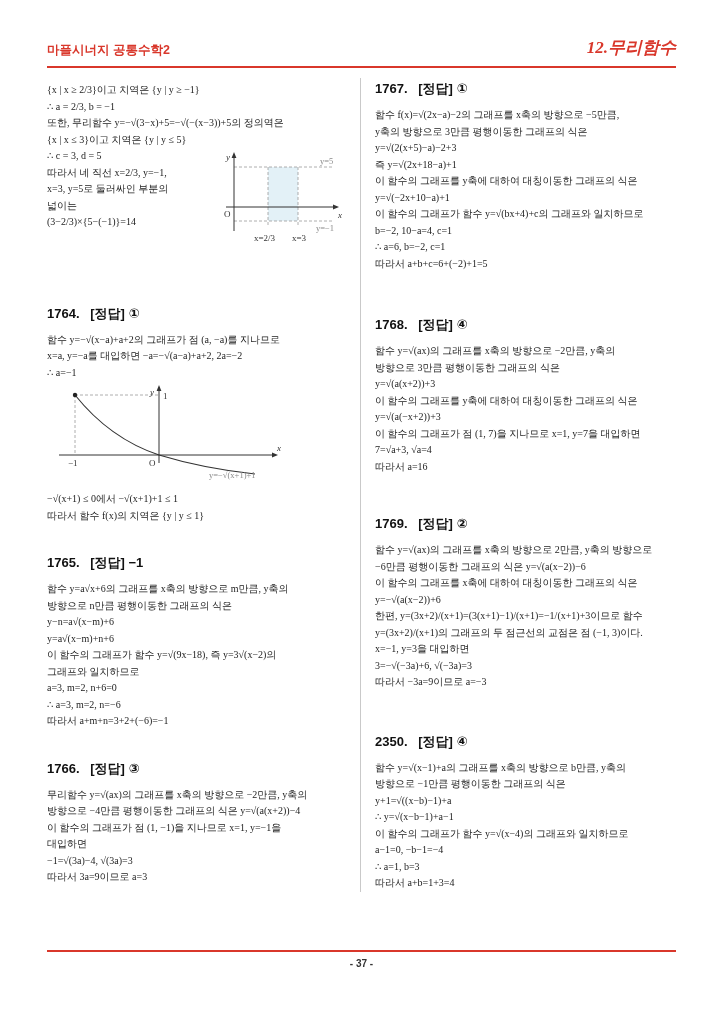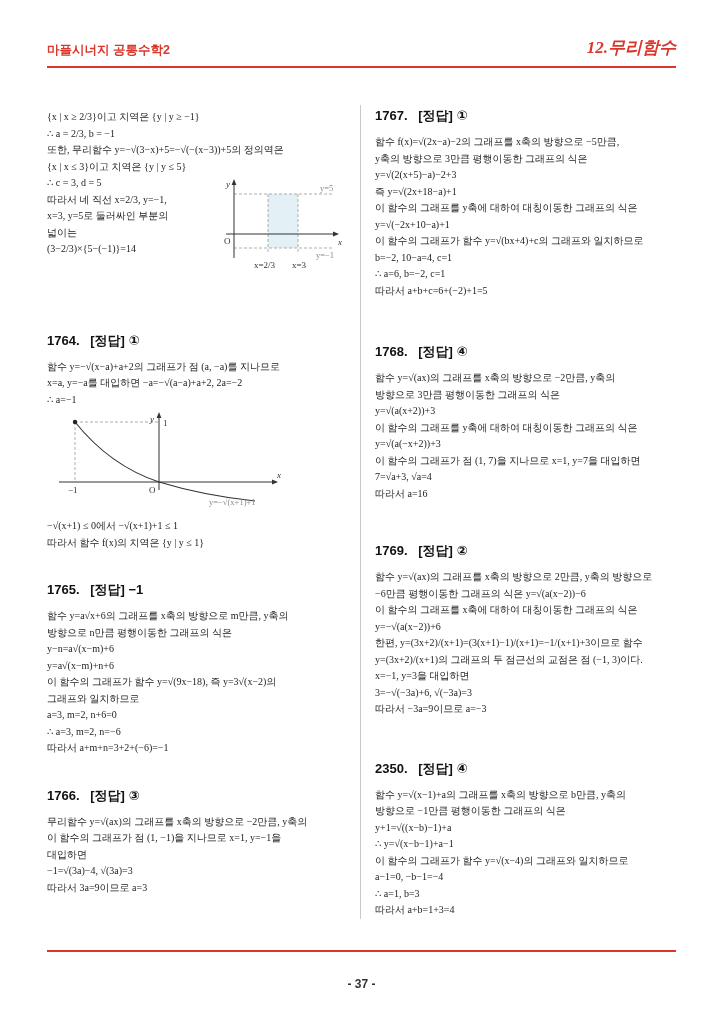--- a/index.html
+++ b/index.html
@@ -18,42 +18,42 @@
   }
   .header-left {
     color:#d9372b; font-weight:bold; font-size:12.5px;
     font-family:"Liberation Sans","DejaVu Sans",sans-serif;
   }
   .header-right {
     color:#d9372b; font-weight:bold; font-size:17px; font-style:italic;
     font-family:"Liberation Serif","DejaVu Serif",serif;
   }
   .columns { display:flex; margin-top:10px; }
-  .col { width:314px; flex:none;margin-top:27px; }
+  .col { width:314px; flex:none; }
   .col-left { padding-right:12px; border-right:1px solid #c9c9c9; }
   .col-right { padding-left:14px; }
   .line {
     font-size:10px; line-height:16.5px; white-space:nowrap; overflow:hidden;
   }
   .prob-head {
     font-family:"Liberation Sans","DejaVu Sans",sans-serif;
     font-weight:bold; font-size:13px; color:#111;
     margin:30px 0 9px 0; clear:both;
   }
   .prob-head .ans { margin-left:7px; }
   .col > .problem:first-child .prob-head { margin-top:2px; }
   .beside { position:relative; min-height:110px; }
   .beside .lines { width:176px; }
   .beside svg { position:absolute; right:2px; top:-14px; }
   .graph-block { margin:4px 0 6px 0; }
   .footer {
     position:absolute; left:47px; right:47px; top:950px;
-    border-top:2px solid #d9372b; text-align:center; padding-top:25px;
+    border-top:2px solid #d9372b; text-align:center; padding-top:6px;
     font-family:"Liberation Sans","DejaVu Sans",sans-serif;
-    font-weight:bold; font-size:12px; color:#333;
+    font-weight:bold; font-size:10px; color:#333;
   }
   svg text {
     font-family:"Liberation Serif","DejaVu Serif",serif;
     font-size:9px; fill:#333;
   }
   svg text.axis-lab { font-style:italic; }
   svg text.gray-lab { fill:#8a8a8a; font-size:8.5px; }
 </style>
 </head>
 <body>
@@ -168,20 +168,21 @@
           </div>
       </div>
 
       <div class="problem">
         <div class="prob-head">
           <span>1766.</span>
           <span class="ans">[정답] ③</span>
         </div>
         <div class="lines">
             <div class="line">무리함수 y=√(ax)의 그래프를 x축의 방향으로 −2만큼, y축의</div>
+            <div class="line">방향으로 −4만큼 평행이동한 그래프의 식은 y=√(a(x+2))−4</div>
             <div class="line">이 함수의 그래프가 점 (1, −1)을 지나므로 x=1, y=−1을</div>
             <div class="line">대입하면</div>
             <div class="line">−1=√(3a)−4, √(3a)=3</div>
             <div class="line">따라서 3a=9이므로 a=3</div>
           </div>
       </div>
 
     </div>
 
     <div class="col col-right">

